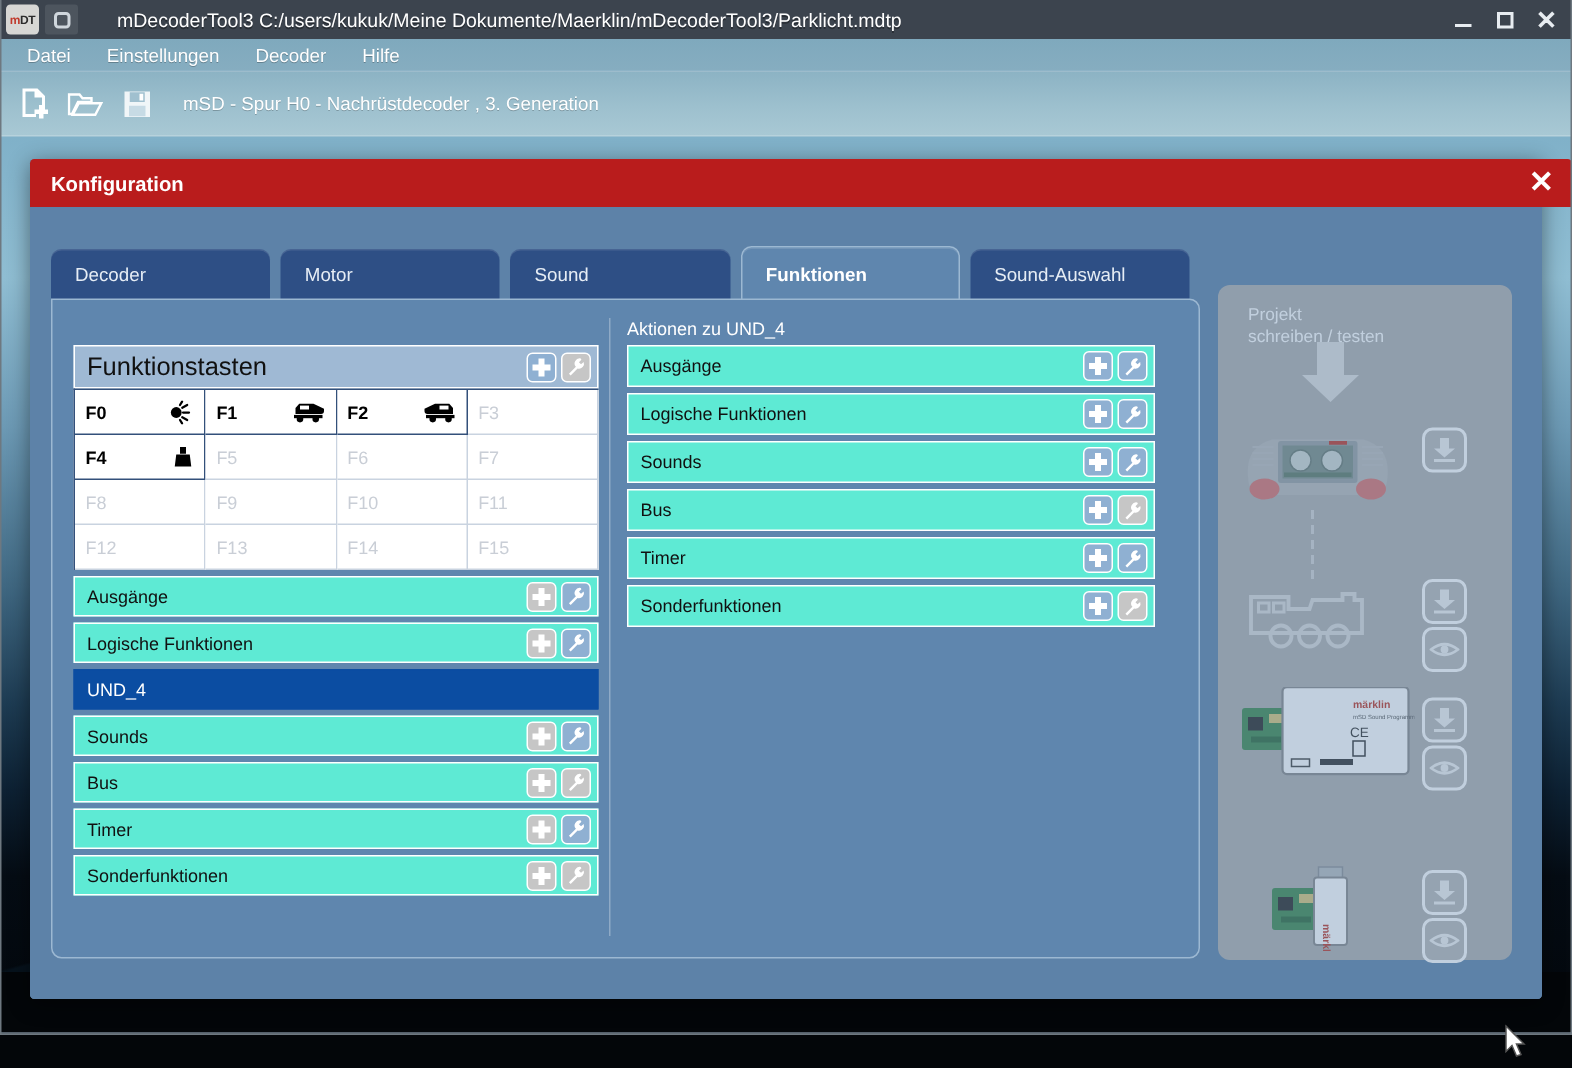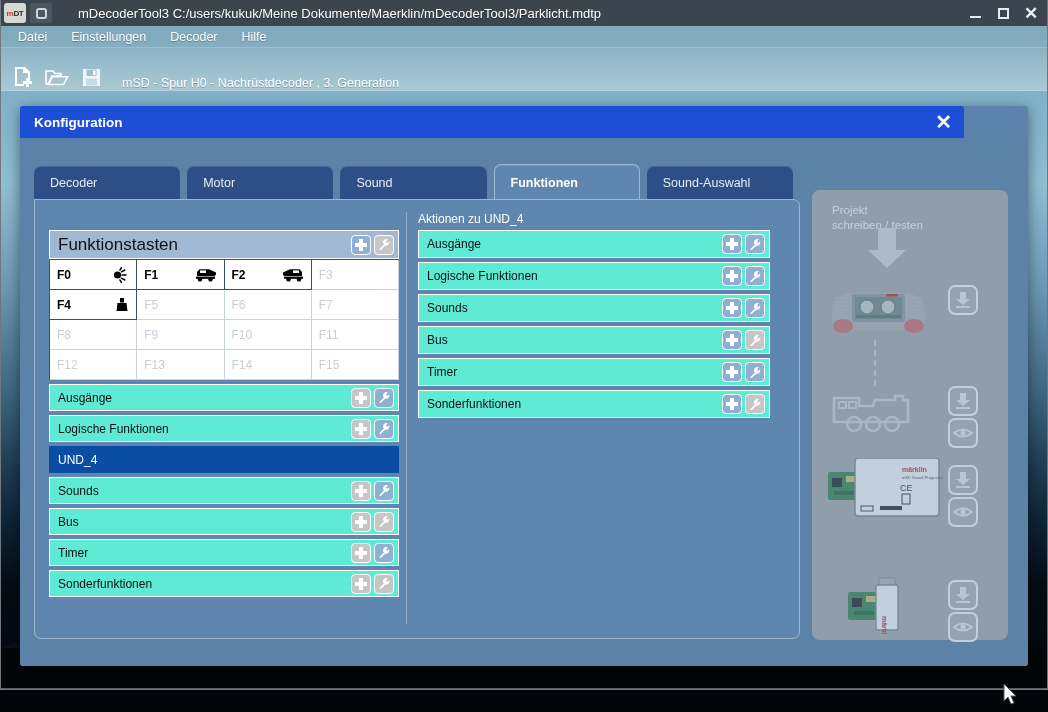--- a/index.html
+++ b/index.html
@@ -107,21 +107,21 @@
     padding: 0 12px; white-space: nowrap;
     text-shadow: 0 1px 0 rgba(0,0,0,.25);
   }
   #menu-datei { margin-left: 6px; }
 
   
   #toolbar {
     position: absolute; left: 0; top: 48px;
     width: 1048px; height: 43px;
     background: linear-gradient(to bottom, #8cb3c4 0%, #9dc0ce 55%, #a8c8d4 100%);
-    display: flex; align-items: flex-end;
+    display: flex; align-items: center;
     border-bottom: 1px solid #b7d2dc;
   }
   .tool-icon {
     width: 26px; height: 26px; margin-left: 8px;
     display: flex; align-items: center; justify-content: center;
   }
   #tool-new { margin-left: 10px; }
   #toolbar-label {
     margin-left: 18px; color: #ffffff; font-size: 12.5px;
     text-shadow: 0 1px 0 rgba(0,0,0,.22);
@@ -138,22 +138,22 @@
   
   #konfig-dialog {
     position: absolute; left: 20px; top: 14px;
     width: 1008px; height: 560px;
     background: #5b83ab;
     border-radius: 3px;
     box-shadow: 0 3px 14px rgba(0,0,0,.45);
   }
   #konfig-titlebar {
     position: absolute; left: 0; top: 0;
-    width: 944px; height: 32px;
-    background: #1d4ed8;
+    width: 1028px; height: 32px;
+    background: #b91c1c;
     border-radius: 3px 3px 0 0;
     display: flex; align-items: center;
   }
   #konfig-title {
     color: #ffffff; font-size: 13.5px; font-weight: bold;
     margin-left: 14px;
   }
   #konfig-close {
     margin-left: auto; margin-right: 12px;
     color: #ffffff; font-size: 20px; font-weight: bold; line-height: 1;

